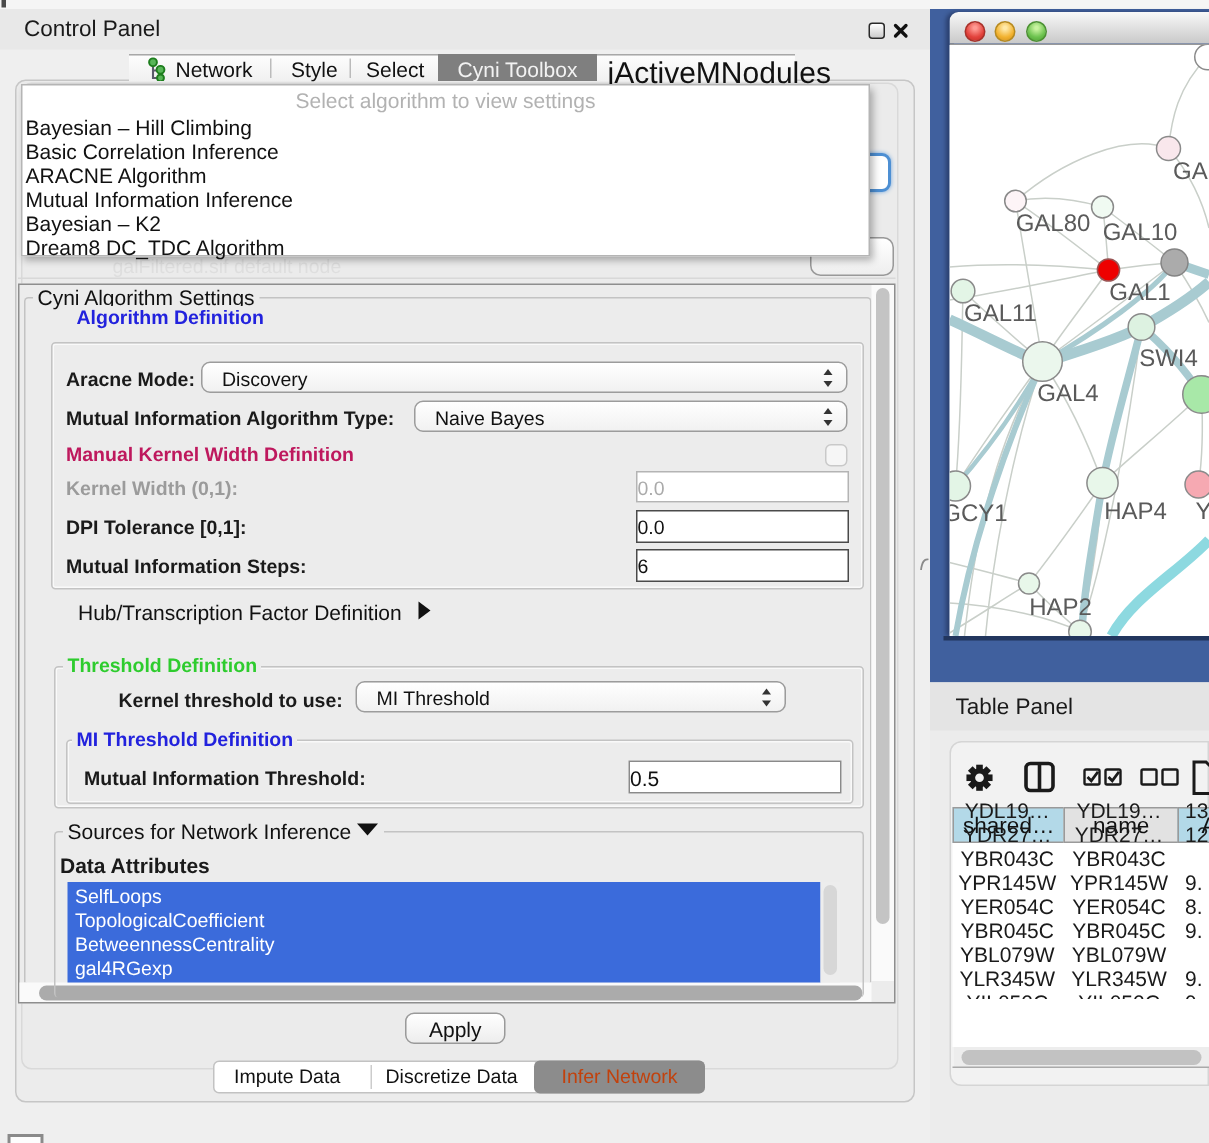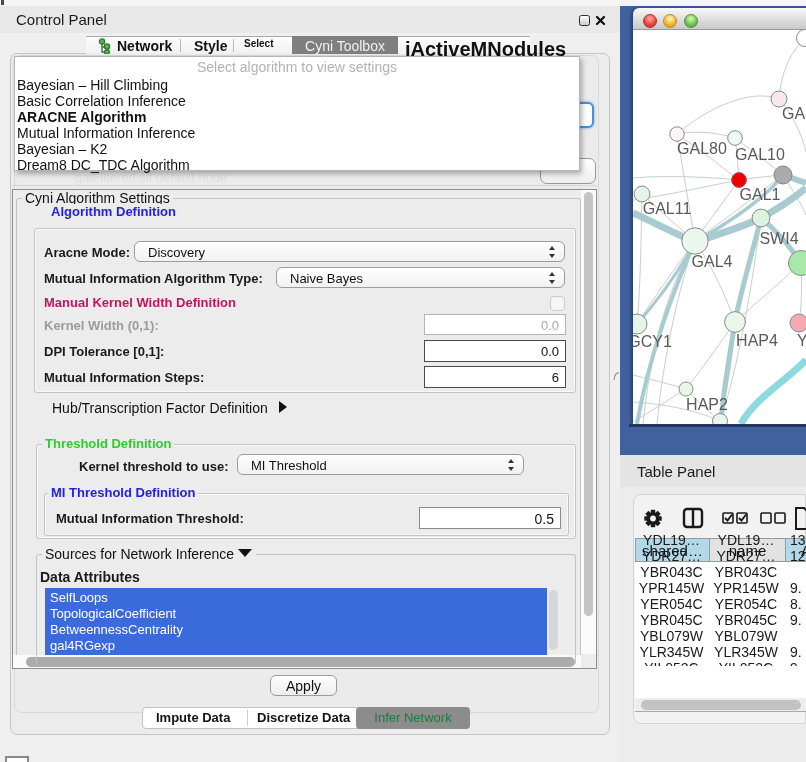--- a/index.html
+++ b/index.html
@@ -1,19 +1,19 @@
 <!DOCTYPE html>
 <html><head><meta charset="utf-8">
 <style>
 html,body{margin:0;padding:0}
 body{width:806px;height:762px;position:relative;overflow:hidden;background:#efefef;font-family:"Liberation Sans",sans-serif;color:#111}
 .a{position:absolute}
-.b{font-weight:bold}
+.b{font-weight:normal}
 .lb{position:absolute;font:bold 13px "Liberation Sans",sans-serif;color:#1a1a1a;white-space:nowrap}
-.fld{position:absolute;background:#fff;border:1px solid #9a9a9a;font:13px "Liberation Sans",sans-serif;text-align:right;box-sizing:border-box;padding:3px 6px 0 0}
+.fld{position:absolute;background:#fff;border:1px solid #9a9a9a;font:13px "Liberation Sans",sans-serif;box-sizing:border-box;padding:3px 6px 0 0}
 .combo{position:absolute;background:linear-gradient(#ffffff,#f1f1f1);border:1px solid #9c9c9c;border-radius:6px;box-sizing:border-box;font:13px "Liberation Sans",sans-serif;padding:3px 0 0 13px}
 .spin{position:absolute;right:8px;top:3px;width:8px;height:14px}
 .spin:before{content:"";position:absolute;left:1px;top:1px;border:3.5px solid transparent;border-bottom:4.5px solid #333;border-top:none}
 .spin:after{content:"";position:absolute;left:1px;bottom:1px;border:3.5px solid transparent;border-top:4.5px solid #333;border-bottom:none}
 .grp{position:absolute;border:1px solid #c3c3c3;border-radius:3px;box-shadow:inset 0 0 0 1px rgba(255,255,255,.7)}
 .gt{position:absolute;top:-8px;background:#ececec;padding:0 3px;font:bold 13px "Liberation Sans",sans-serif;white-space:nowrap}
 .item{position:absolute;left:4px;font-size:14px;white-space:nowrap}
 .litem{position:absolute;left:5px;color:#fff;font:13px "Liberation Sans",sans-serif;white-space:nowrap}
 .row{position:absolute;font:14px "Liberation Sans",sans-serif;color:#1a1a1a;white-space:nowrap}
 </style></head>
@@ -36,21 +36,21 @@
 <svg class="a" style="left:96px;top:37px" width="16" height="17" viewBox="0 0 16 17">
     <path d="M6 5 V15 H10 M6 10 H10" stroke="#5a5a6a" stroke-width="1.4" fill="none"></path>
     <circle cx="6" cy="4.5" r="2.6" fill="#58b658" stroke="#1e7e1e" stroke-width="1.3"></circle>
     <circle cx="11" cy="9.5" r="2.6" fill="#58b658" stroke="#1e7e1e" stroke-width="1.3"></circle>
     <circle cx="11" cy="15" r="2.3" fill="#58b658" stroke="#1e7e1e" stroke-width="1.3"></circle>
   </svg>
 <div class="a b" style="left:117px;top:38px;font-size:14px">Network</div>
 <div class="a" style="left:180px;top:39px;width:1px;height:13px;background:#bbb"></div>
 <div class="a b" style="left:194px;top:38px;font-size:14px">Style</div>
 <div class="a" style="left:233px;top:39px;width:1px;height:13px;background:#bbb"></div>
-<div class="a b" style="left:244px;top:38px;font-size:10px">Select</div>
+<div class="a b" style="left:244px;top:38px;font-size:14px">Select</div>
 <div class="a" style="left:292px;top:36px;width:106px;height:18px;background:#7f7f7f"></div>
 <div class="a" style="left:292px;top:36px;width:106px;height:18px;color:#f2f2f2;font-size:14px;text-align:center;padding-top:2px;box-sizing:border-box">Cyni Toolbox</div>
 <div class="a b" style="left:405px;top:38px;font-size:20px">jActiveMNodules</div>
 
 <div class="a" style="left:560px;top:102px;width:30px;height:22px;border:2px solid #4d8fd3;border-radius:6px;background:#fff;box-shadow:0 0 3px #6ea4dd"></div>
 <div class="a" style="left:540px;top:158px;width:56px;height:26px;border:1px solid #999;border-radius:7px;background:linear-gradient(#fff,#eee);box-sizing:border-box"></div>
 <div class="a" style="left:75px;top:170px;font:13px 'Liberation Sans',sans-serif;color:#dedede">galFiltered.sif default node</div>
 
 <div class="a" style="left:12px;top:185px;width:585px;height:1px;background:#d8d8d8"></div>
 
@@ -108,21 +108,21 @@
 <div class="a" style="left:547px;top:588px;width:13px;height:67px;background:#ededed"></div>
 <div class="a" style="left:549px;top:590px;width:9px;height:60px;background:#d7d7d7;border-radius:5px"></div>
 
 <div class="a" style="left:270px;top:675px;width:67px;height:21px;background:linear-gradient(#ffffff,#ededed);border:1px solid #9a9a9a;border-radius:6px;font-size:14px;text-align:center;padding-top:2px;box-sizing:border-box">Apply</div>
 
 <div class="a" style="left:142px;top:707px;width:328px;height:22px;background:#fff;border:1px solid #c2c2c2;border-radius:4px;box-sizing:border-box"></div>
 <div class="a" style="left:247px;top:710px;width:1px;height:16px;background:#ccc"></div>
 <div class="a b" style="left:156px;top:710px;font-size:13px">Impute Data</div>
 <div class="a b" style="left:257px;top:710px;font-size:13px">Discretize Data</div>
 <div class="a" style="left:356px;top:707px;width:114px;height:22px;background:#8c8c8c;border-radius:4px"></div>
-<div class="a" style="left:356px;top:710px;width:114px;height:22px;color:#15803d;font-size:13px;text-align:center">Infer Network</div>
+<div class="a" style="left:356px;top:710px;width:114px;height:22px;color:#c2410c;font-size:13px;text-align:center">Infer Network</div>
 
 <div class="a" style="left:5px;top:756px;width:20px;height:10px;background:#fdfdfd;border:2px solid #8a8a8a"></div>
 
 <div class="a" style="left:14px;top:56px;width:566px;height:115px;background:#fff;border:1px solid #b5b5b5;box-shadow:2px 3px 5px rgba(0,0,0,.3);box-sizing:border-box"></div>
 <div class="a" style="left:14px;top:59px;width:566px;height:15px;color:#b2b2b2;font-size:14px;text-align:center">Select algorithm to view settings</div>
 <div class="item" style="left:17px;top:77px">Bayesian – Hill Climbing</div>
 <div class="item" style="left:17px;top:93px">Basic Correlation Inference</div>
 <div class="item b" style="left:17px;top:109px">ARACNE Algorithm</div>
 <div class="item" style="left:17px;top:125px">Mutual Information Inference</div>
 <div class="item" style="left:17px;top:141px">Bayesian – K2</div>

